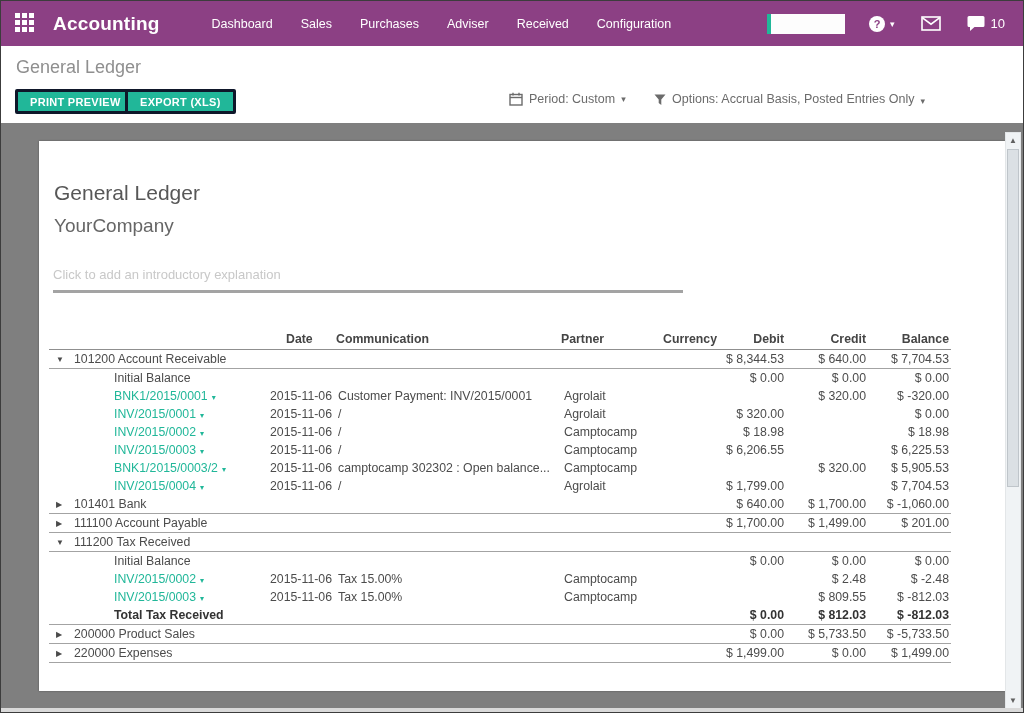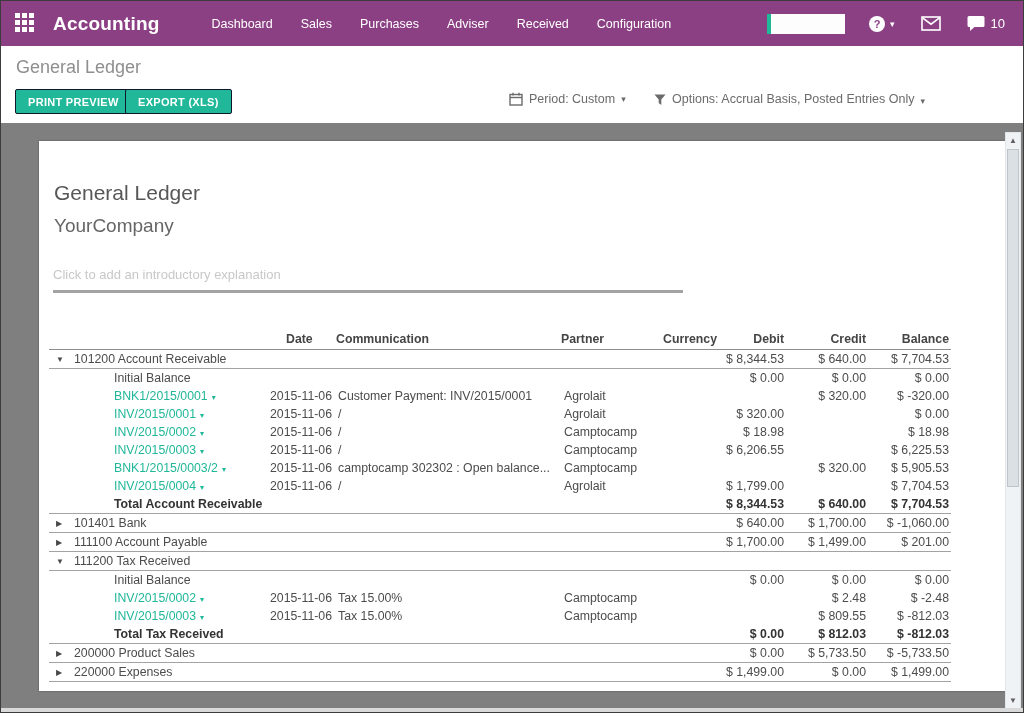--- a/index.html
+++ b/index.html
@@ -19,21 +19,21 @@
   .help-menu { display:flex; align-items:center; margin-right:26px; cursor:pointer; }
   .help-circle { width:16px; height:16px; border-radius:50%; background:#fff; color:var(--brand,#8c4084); font-size:11px; font-weight:bold; display:flex; align-items:center; justify-content:center; }
   .tb-caret { font-size:9px; margin-left:5px; color:#fff; }
   .mail-icon { margin-right:26px; cursor:pointer; display:flex; }
   .chat-indicator { display:flex; align-items:center; cursor:pointer; }
   .chat-indicator .cnt { font-size:13px; margin-left:6px; }
 
   
   .control-bar { height:77px; background:#fff; position:relative; flex-shrink:0; }
   .breadcrumb { font-size:18px; font-weight:normal; color:#8f8f8f; padding:11px 0 0 15px; }
-  .btn { position:absolute; top:43px; height:25px; background:var(--accent,#21b799); border:1px solid #0f172a; color:#fff; font-size:11px; font-weight:bold; font-family:"Liberation Sans",sans-serif; letter-spacing:.3px; padding:0 12px; border-radius:2px; cursor:pointer; }
+  .btn { position:absolute; top:43px; height:25px; background:var(--accent,#21b799); border:3px solid #0f172a; color:#fff; font-size:11px; font-weight:bold; font-family:"Liberation Sans",sans-serif; letter-spacing:.3px; padding:0 12px; border-radius:2px; cursor:pointer; }
   .btn.print { left:14px; }
   .btn.export { left:124px; }
   .filter { position:absolute; top:46px; display:flex; align-items:center; color:#6b6b6b; font-size:12.5px; cursor:pointer; white-space:nowrap; }
   .filter .f-caret { font-size:9px; margin-left:6px; color:#6b6b6b; }
   .filter svg { margin-right:6px; }
   .filter.period { left:508px; }
   .filter.options { left:653px;align-items:flex-end; }
 
   
   .workspace { flex:1; background:#7f7f7f; position:relative; overflow:hidden; }
@@ -244,30 +244,20 @@
             <tr class="detail">
               <td class="lbl"><span class="jlink">INV/2015/0004<span class="lk-caret">▾</span></span></td>
               <td class="date">2015-11-06</td>
               <td class="comm">/</td>
               <td class="partner">Agrolait</td>
               <td class="num"></td>
               <td class="num">$ 1,799.00</td>
               <td class="num"></td>
               <td class="num">$ 7,704.53</td>
             </tr>
-            <tr class="total">
-              <td class="lbl">Total Account Receivable</td>
-              <td class="date"></td>
-              <td class="comm"></td>
-              <td class="partner"></td>
-              <td class="num"></td>
-              <td class="num">$ 8,344.53</td>
-              <td class="num">$ 640.00</td>
-              <td class="num">$ 7,704.53</td>
-            </tr>
             <tr class="account">
               <td class="lbl"><span class="x-arrow">▶</span><span>101401 Bank</span></td>
               <td class="date"></td>
               <td class="comm"></td>
               <td class="partner"></td>
               <td class="num"></td>
               <td class="num">$ 640.00</td>
               <td class="num">$ 1,700.00</td>
               <td class="num">$ -1,060.00</td>
             </tr>

